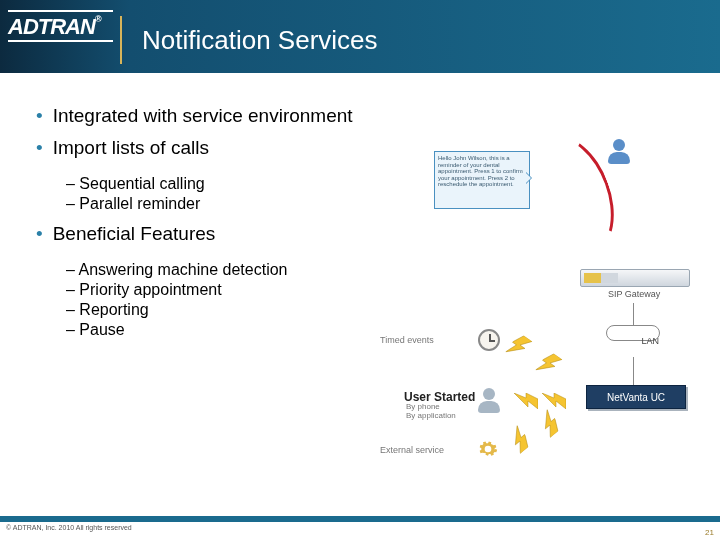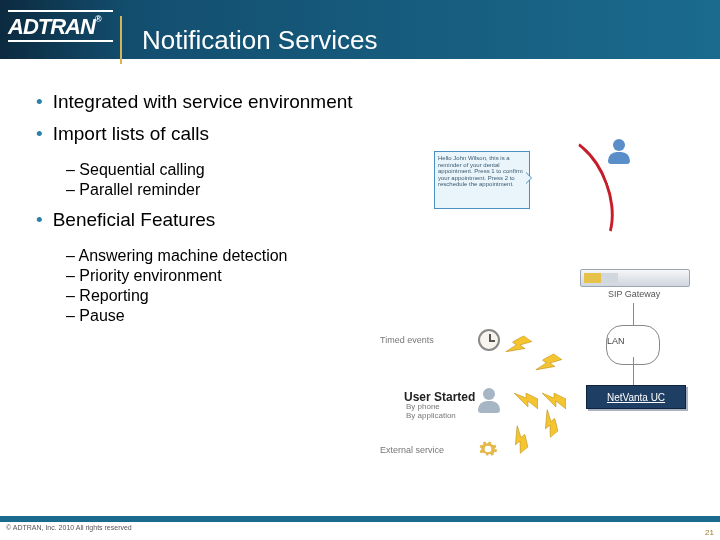--- a/index.html
+++ b/index.html
@@ -1,17 +1,17 @@
 <!DOCTYPE html>
 <html><head>
 <meta charset="utf-8">
 <style>
   * { margin:0; padding:0; box-sizing:border-box; }
   body { width:720px; height:540px; background:#fff; font-family:Arial,Helvetica,sans-serif; position:relative; overflow:hidden; color:#000; }
-  .header { width:100%; height:59px; background:linear-gradient(to right,#0c2a3f 0%,#134e6f 18%,#1a6b8e 100%); position:relative;text-decoration:underline; }
+  .header { width:100%; height:73px; background:linear-gradient(to right,#0c2a3f 0%,#134e6f 18%,#1a6b8e 100%); position:relative;text-decoration:underline; }
   .logo { position:absolute; left:8px; top:10px; width:110px; height:38px; }
   .logo-text { font-size:22px; font-weight:bold; font-style:italic; color:#fff; letter-spacing:-1px; }
   .logo-text sup { font-size:9px; font-style:normal; vertical-align:top; }
   .logo-line { width:105px; height:2px; background:#fff; margin-top:0px; margin-bottom:2px; }
   .title-area { position:absolute; left:120px; top:8px; height:64px; width:600px; display:flex; align-items:center; }
   .vsep { width:2px; height:48px; background:#d7b45a; margin-right:20px; }
   .slide-title { color:#fff; font-size:26px; }
   .content { padding:22px 30px 0 30px; }
   .content ul { list-style:none; }
   .lvl1 > li { font-size:19px; margin-top:10px; padding-left:6px; }
@@ -31,21 +31,21 @@
   .user-head { width:12px; height:12px; border-radius:50%; background:#5a8ec8; margin:0 auto; }
   .user-body { width:22px; height:12px; border-radius:11px 11px 4px 4px; background:#5a8ec8; margin-top:1px; }
   .user-icon.gray .user-head,.user-icon.gray .user-body{ background:#a7b6c4; }
   .speech { position:absolute; width:96px; height:58px; border:1px solid #4a90c0; background:#eaf4fb; font-size:6px; color:#3a5a70; padding:3px; line-height:1.1; }
   .speech::after { content:""; position:absolute; right:-8px; top:20px; border:6px solid transparent; border-left-color:#eaf4fb; }
   .speech::before { content:""; position:absolute; right:-9px; top:20px; border:6px solid transparent; border-left-color:#4a90c0; }
   .swoosh { position:absolute; border:3px solid #c61d2b; border-color:transparent #c61d2b transparent transparent; border-radius:50%; transform:rotate(-20deg); }
   .gateway { position:absolute; width:110px; height:18px; background:linear-gradient(#f5f6f8,#cfd6de); border:1px solid #9aa6b2; border-radius:2px; }
   .gateway::before { content:""; position:absolute; left:3px; top:3px; width:34px; height:10px; background:linear-gradient(to right,#e6c24a,#e6c24a 50%,#d1d7de 50%); }
   .gw-label { position:absolute; font-size:9px; color:#555; }
-  .lan-cloud { position:absolute; width:54px; height:40px; border:1px solid #888; border-radius:16px; background:#fff; text-align:left; line-height:30px; font-size:9px; color:#444; }
+  .lan-cloud { position:absolute; width:54px; height:16px; border:1px solid #888; border-radius:16px; background:#fff; text-align:right; line-height:30px; font-size:9px; color:#444; }
   .netvanta { position:absolute; width:100px; height:24px; background:#1f3e63; color:#fff; font-size:10px; text-align:center; line-height:24px; border:1px solid #0d2440; box-shadow:2px 2px 0 #aab3bd; }
   .bolt { position:absolute; width:16px; height:20px; }
   .bolt svg polygon { fill:#f5c431; stroke:#b38a12; stroke-width:0.5; }
   .clock { position:absolute; width:22px; height:22px; border:2px solid #888; border-radius:50%; background:#f7f4ee; }
   .clock::before{content:"";position:absolute;left:9px;top:3px;width:2px;height:7px;background:#555;}
   .clock::after{content:"";position:absolute;left:9px;top:9px;width:6px;height:2px;background:#555;}
   .gear { position:absolute; width:20px; height:20px; }
   .gear svg path { fill:#e4b94a; }
   .lan-line { position:absolute; background:#888; }
 </style>
@@ -69,21 +69,21 @@
     <li><span>Integrated with service environment</span></li>
     <li><span>Import lists of calls</span>
       <ul class="lvl2">
         <li>Sequential calling</li>
         <li>Parallel reminder</li>
       </ul>
     </li>
     <li><span>Beneficial Features</span>
       <ul class="lvl2">
         <li>Answering machine detection</li>
-        <li>Priority environment</li>
+        <li>Priority appointment</li>
         <li>Reporting</li>
         <li>Pause</li>
       </ul>
     </li>
   </ul>
 </div>
 
 <div class="diagram">
   <div class="speech" style="left:4px;top:16px;">Hello John Wilson, this is a reminder of your dental appointment. Press 1 to confirm your appointment. Press 2 to reschedule the appointment.</div>
   <div class="user-icon" style="left:178px;top:4px;">
@@ -92,21 +92,21 @@
     </div>
   <div class="swoosh" style="left:110px;top:0px;width:70px;height:120px;"></div>
 
   <div class="gateway" style="left:150px;top:134px;"></div>
   <div class="gw-label" style="left:178px;top:154px;">SIP Gateway</div>
 
   <div class="lan-line" style="left:203px;top:168px;width:1px;height:22px;"></div>
   <div class="lan-cloud" style="left:176px;top:190px;">LAN</div>
   <div class="lan-line" style="left:203px;top:222px;width:1px;height:28px;"></div>
 
-  <div class="netvanta" style="left:156px;top:250px;text-decoration:underline;">NetVanta UC</div>
+  <div class="netvanta" style="left:156px;top:250px;">NetVanta UC</div>
 
   <div class="d-label gray" style="left:-50px;top:200px;">Timed events</div>
   <div class="clock" style="left:48px;top:194px;"></div>
   <div class="bolt" style="left:82px;top:200px;transform:rotate(35deg);"><svg viewBox="0 0 16 24">
         <polygon points="6,0 16,0 8,10 14,10 0,24 5,12 0,12"></polygon>
       </svg></div>
   <div class="bolt" style="left:112px;top:218px;transform:rotate(35deg);"><svg viewBox="0 0 16 24">
         <polygon points="6,0 16,0 8,10 14,10 0,24 5,12 0,12"></polygon>
       </svg></div>
 

